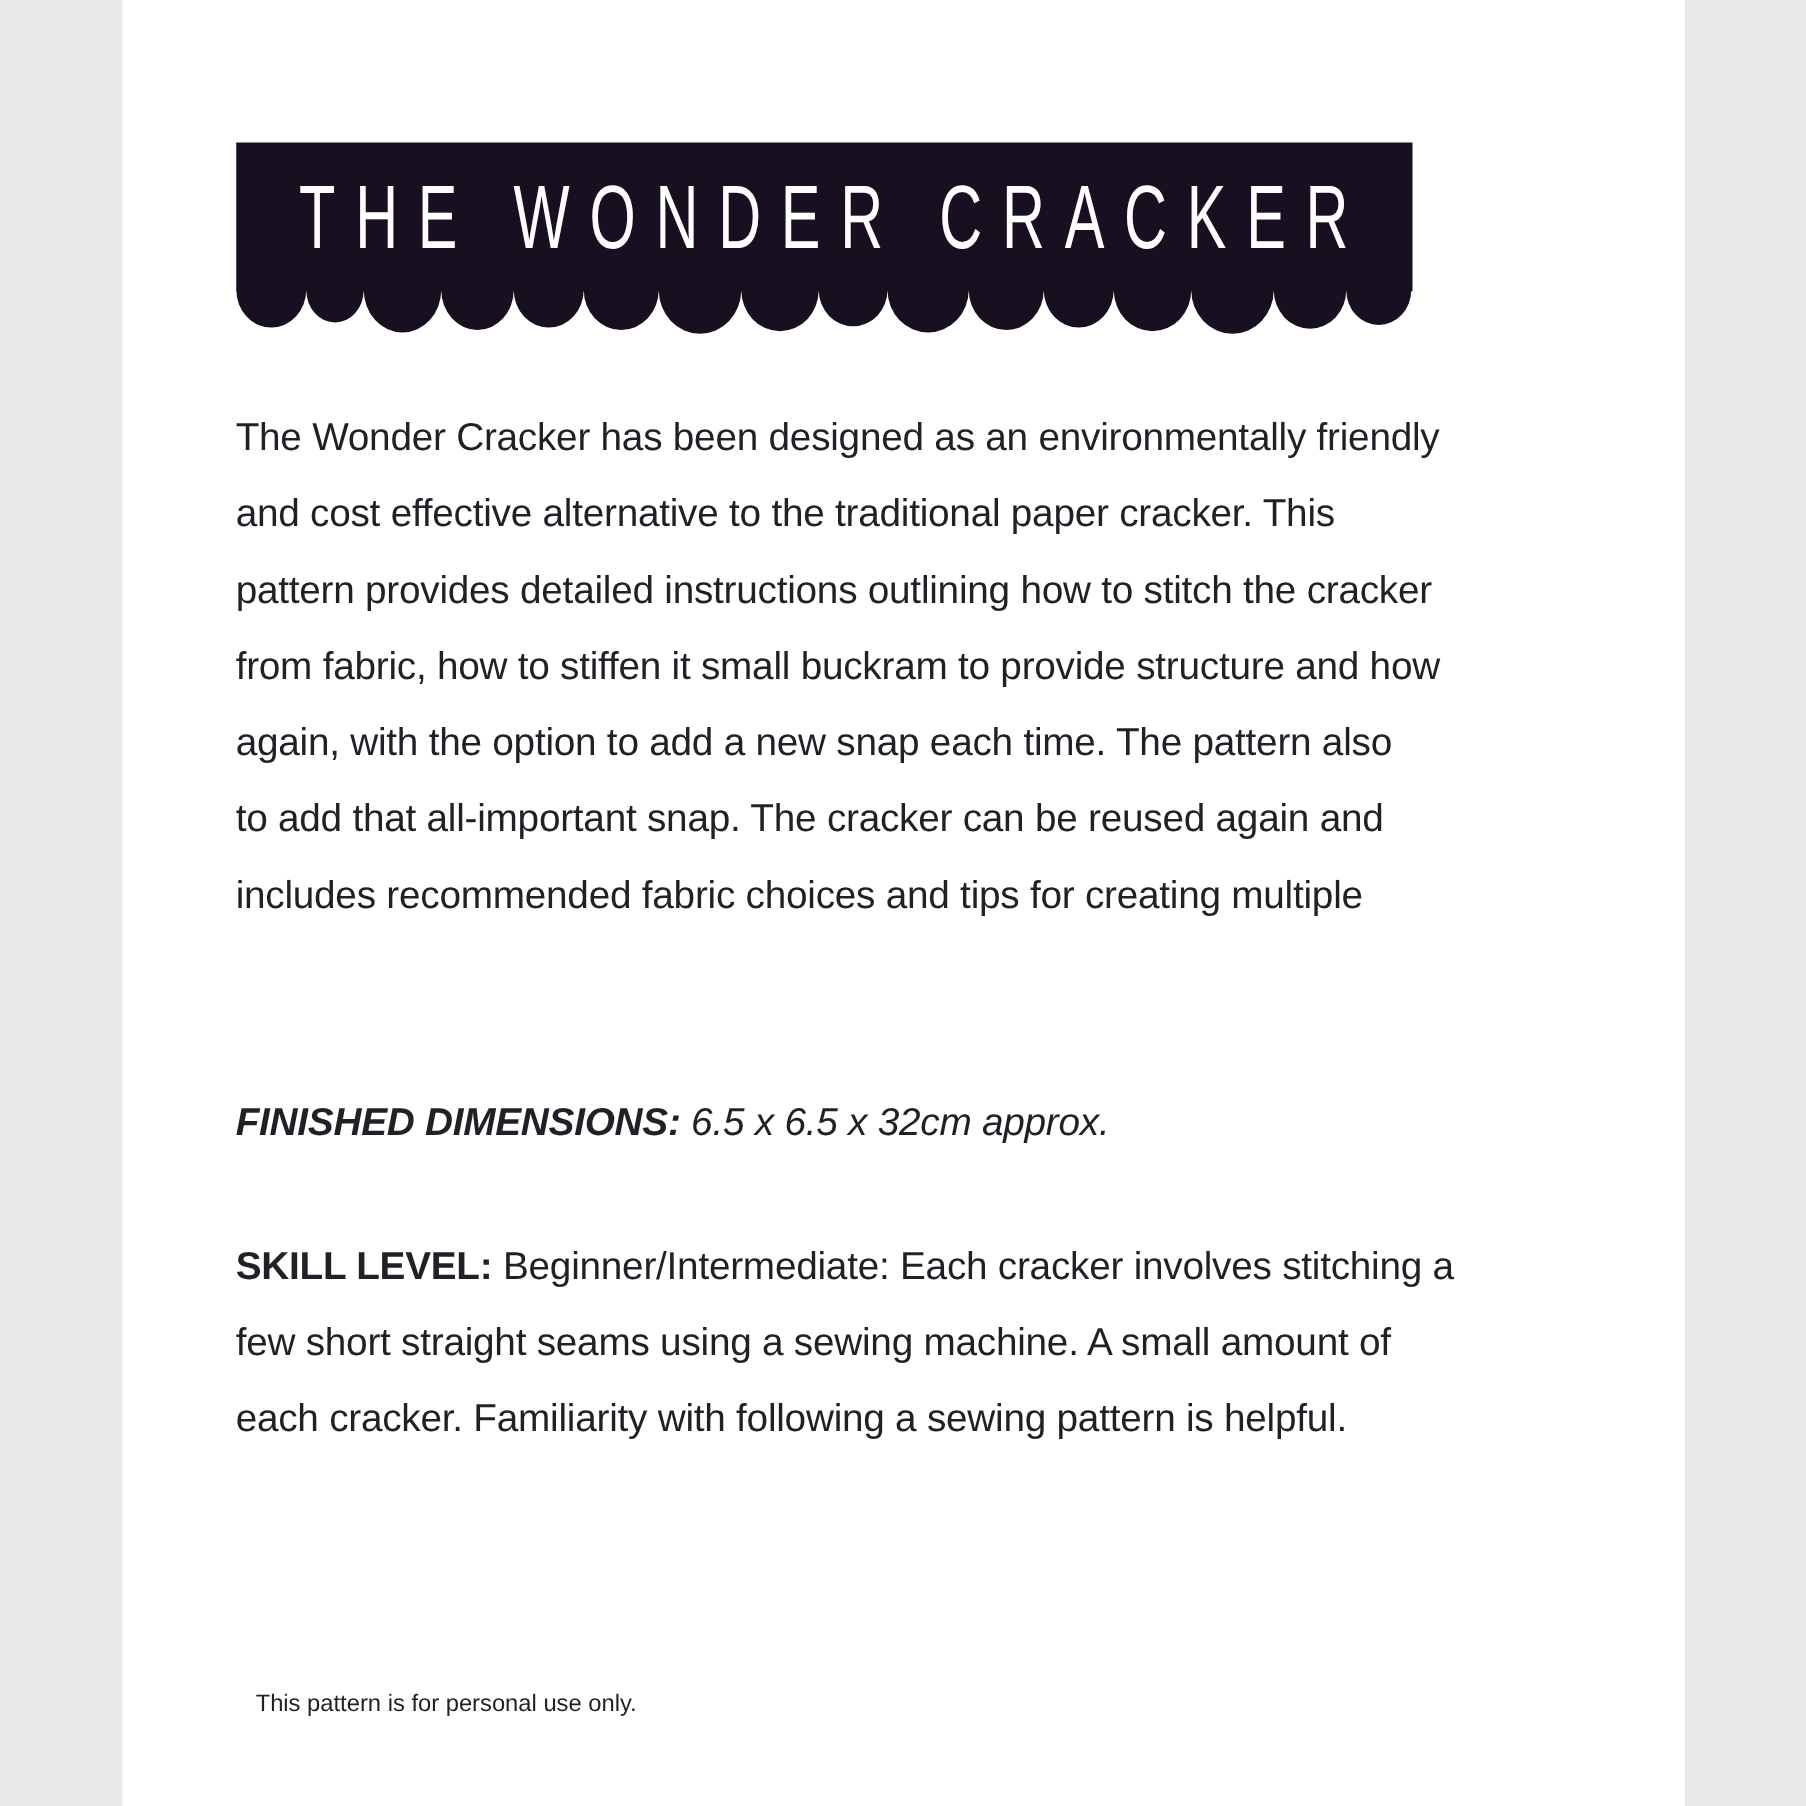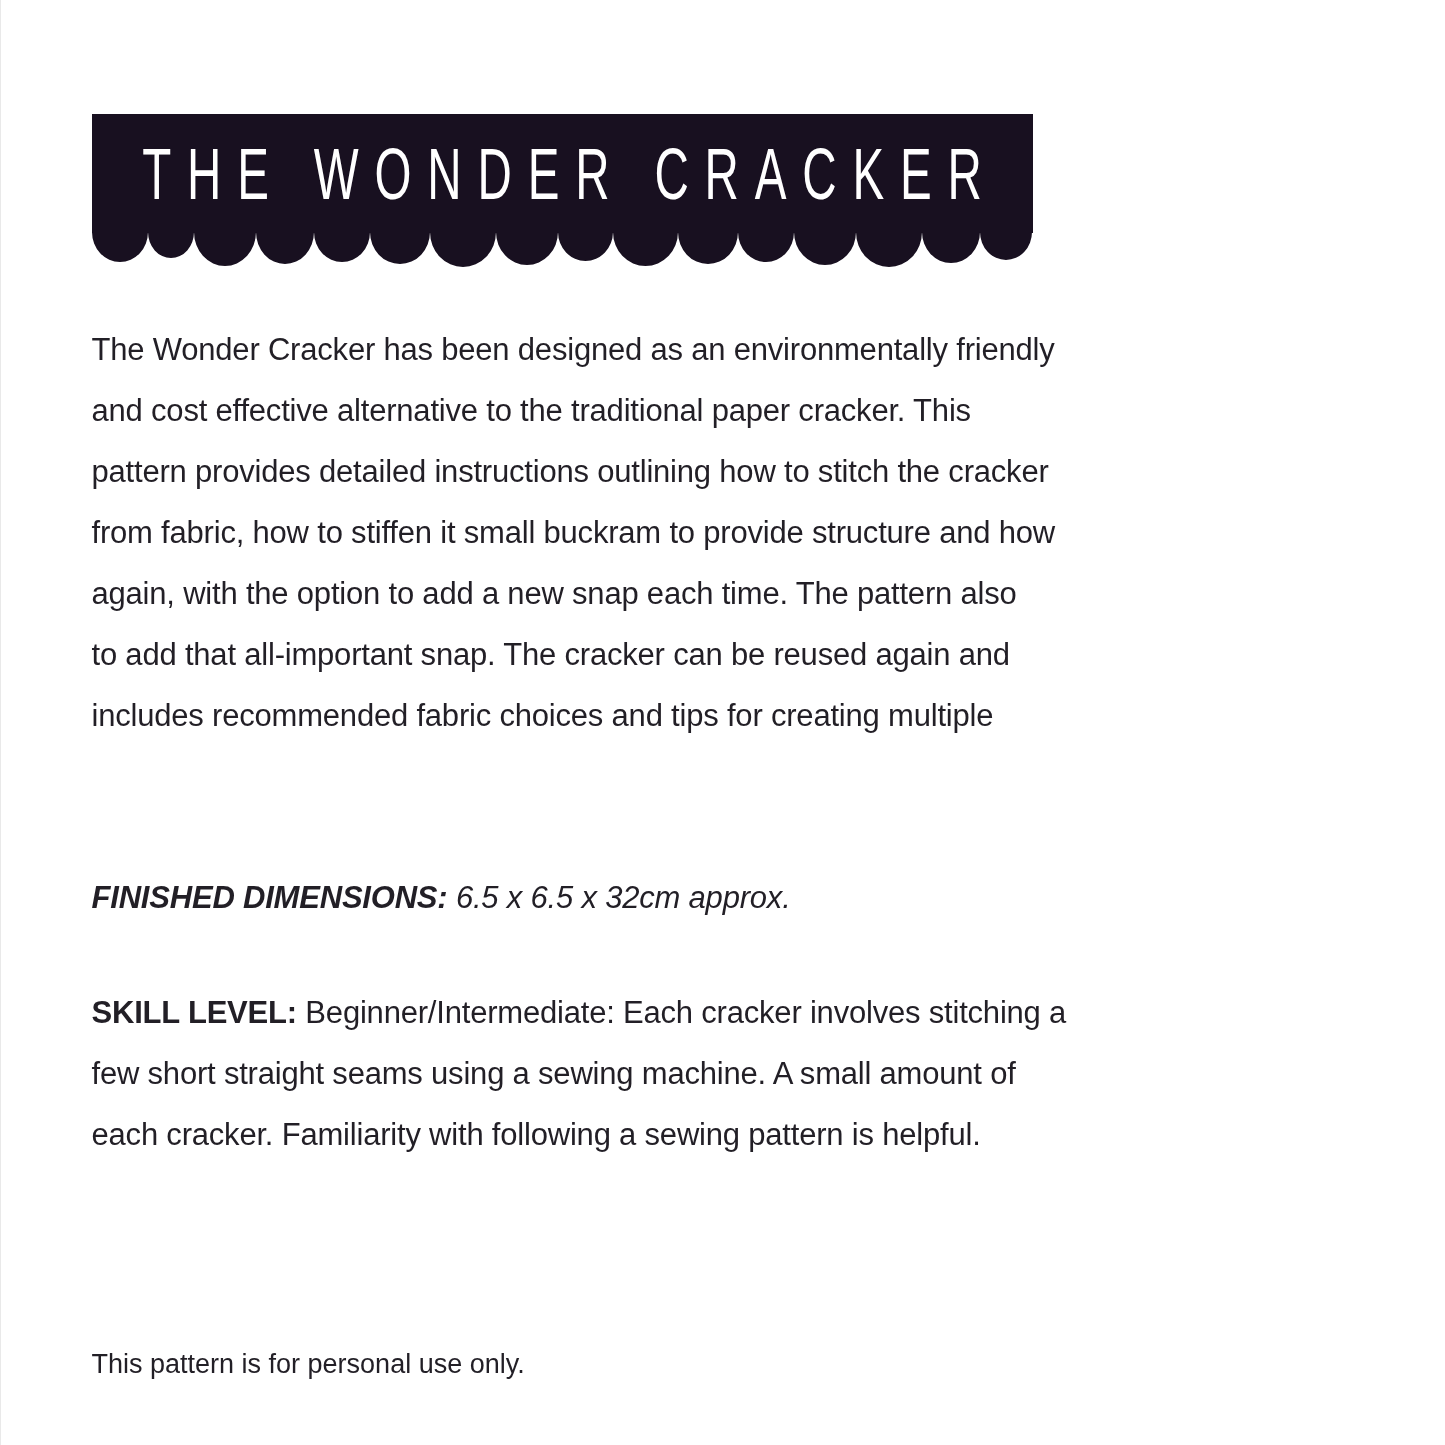--- a/index.html
+++ b/index.html
@@ -5,21 +5,21 @@
   :root{
     --page-bg:#ffffff;
     --text:#221f26;
     --banner-bg:#181020;
     --banner-fg:#ffffff;
   }
   *{margin:0;padding:0;box-sizing:border-box;}
   html,body{background:#e9e9e9;}
   .page{
     position:relative;
-    width:1444px;
+    width:1250px;
     height:1445px;
     background:var(--page-bg);
     font-family:"Liberation Sans", sans-serif;
     color:var(--text);
     overflow:hidden;
     margin:0 auto;
   }
   
   .banner{
     position:absolute;
@@ -61,23 +61,23 @@
     color:var(--text);
   }
   .intro{ top:319px; width:1260px; }
   .dimensions{ top:867px; width:1260px;font-style:italic; }
   .skill{ top:982px; width:1260px; }
   .line{ height:61px; white-space:nowrap; }
   strong{ font-weight:700; }
   
   .footer{
     position:absolute;
-    left:91px;
+    left:107px;
     top:1347px;
-    font-size:27px;
+    font-size:19px;
     line-height:34px;
     color:var(--text);
     white-space:nowrap;
   }
 </style>
 </head>
 <body>
 
 <div class="page">
 

